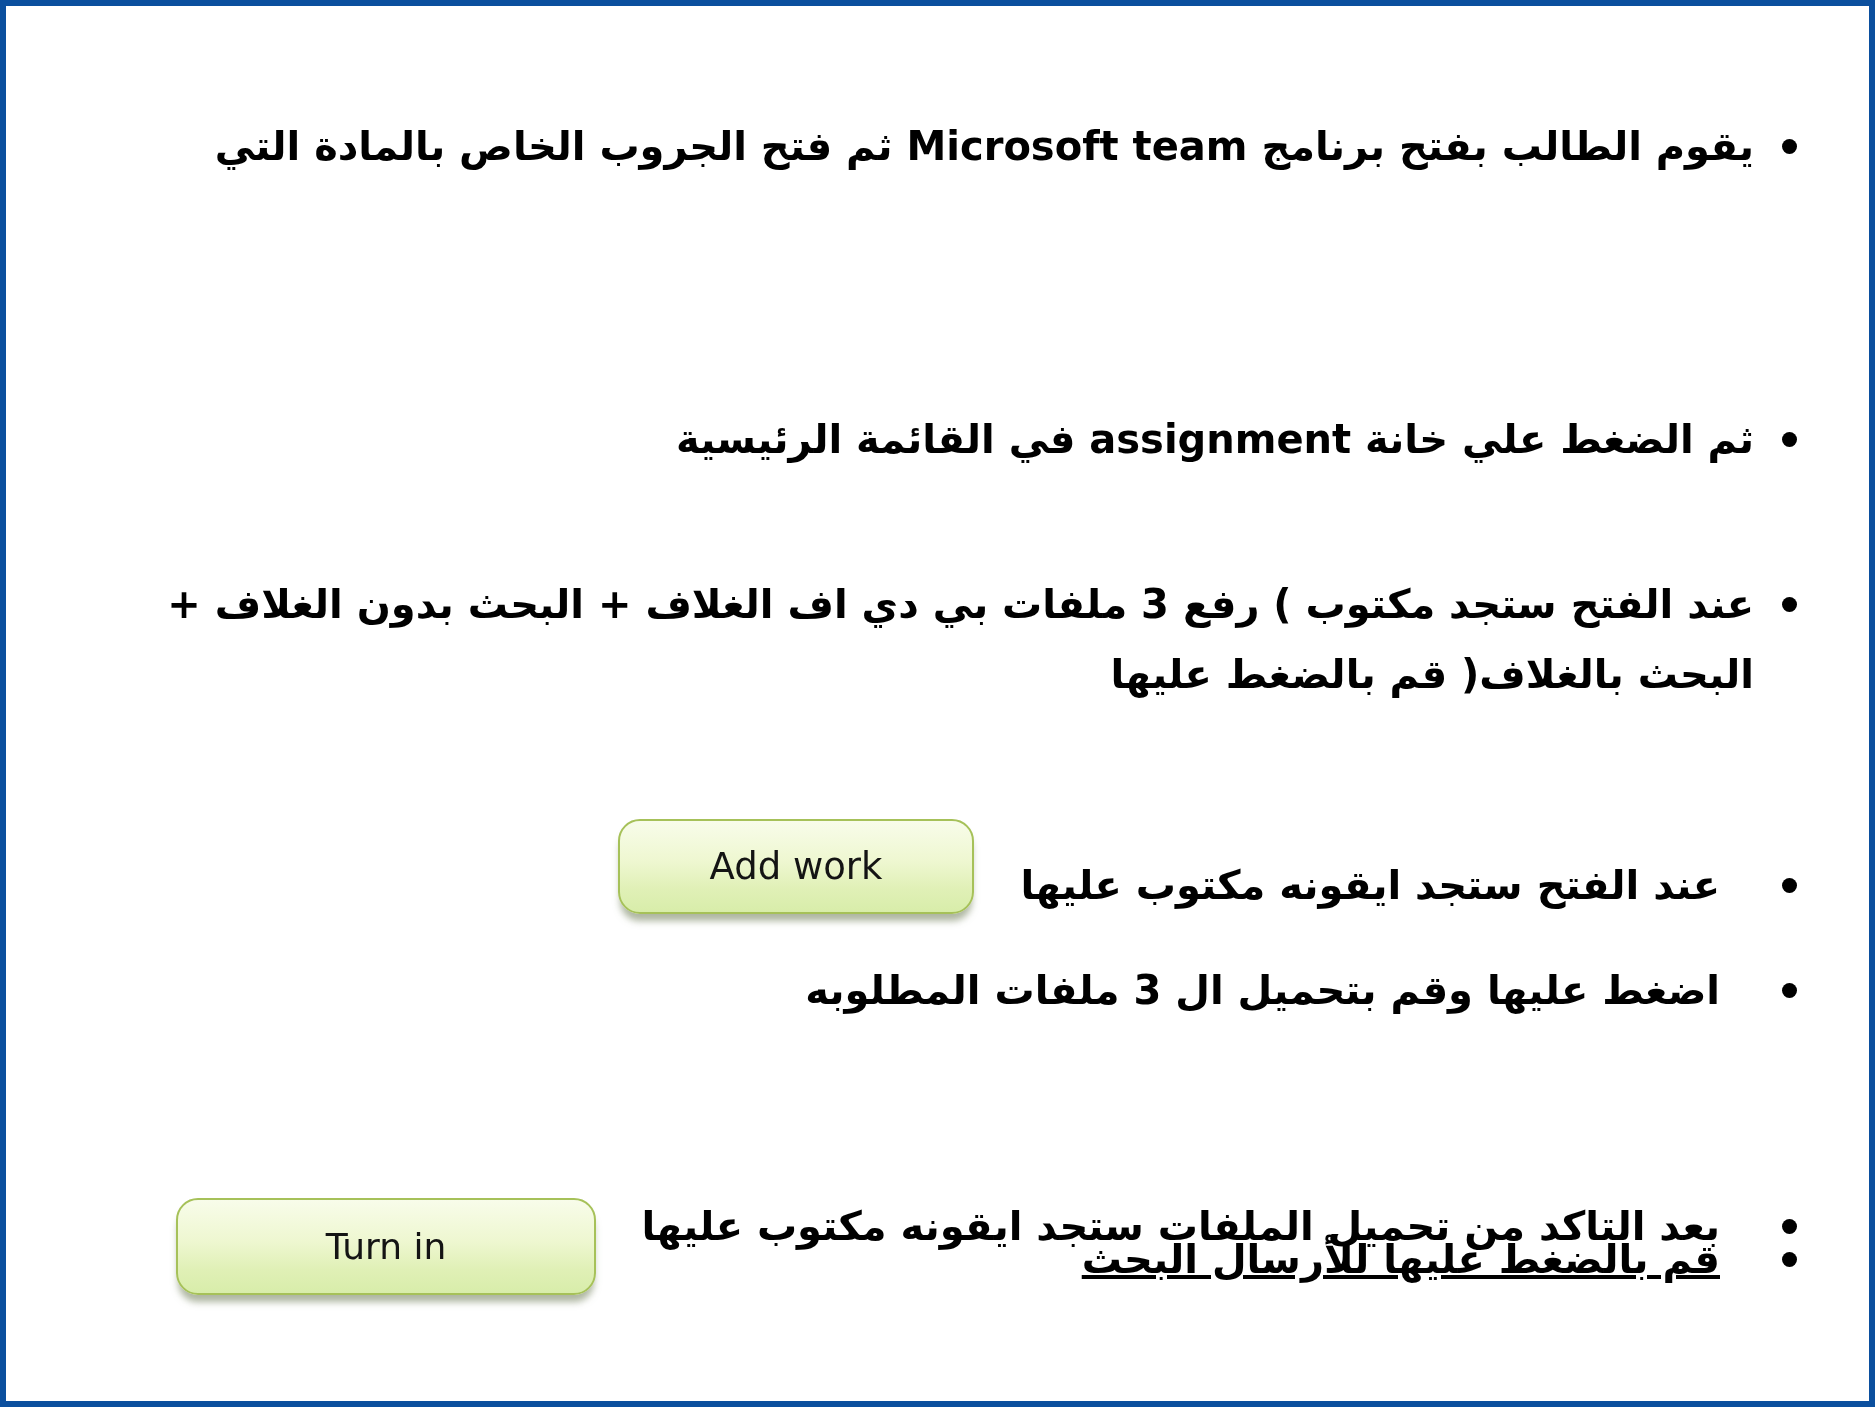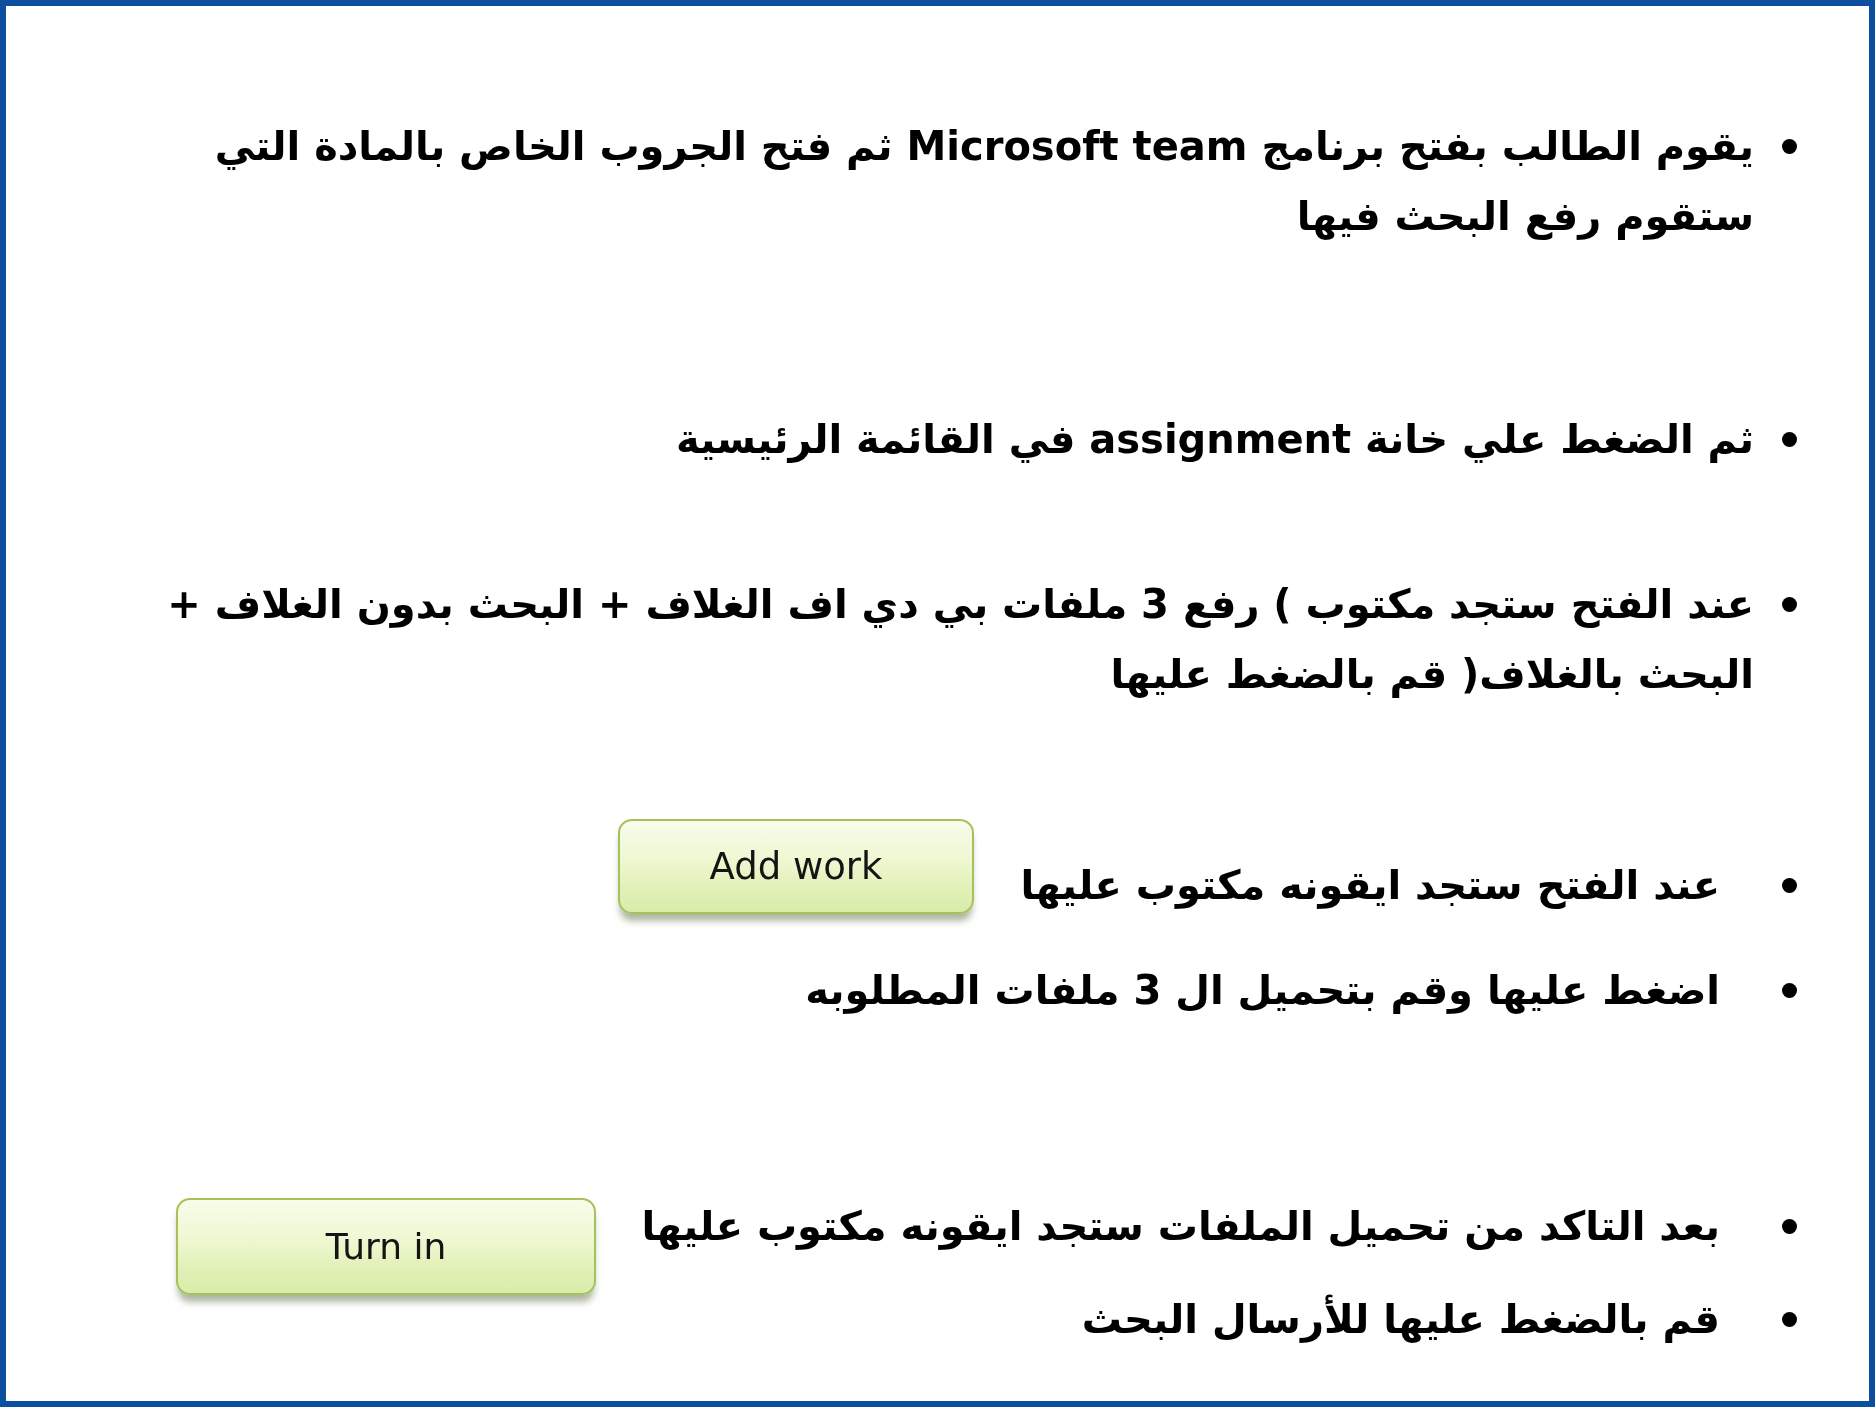--- a/index.html
+++ b/index.html
@@ -43,47 +43,46 @@
     border-radius:50%;
   }
   .wide .dot{margin-left:62px;}
   .line{white-space:nowrap;text-align:right;}
   .b1{top:105px;margin-left:32px;}
   .b2{top:398px;}
   .b3{top:563px;justify-content:center;}
   .b4{top:844px;}
   .b5{top:949px;}
   .b6{top:1185px;}
-  .b7{top:1278px;}
+  .b7{top:1218px;text-decoration:underline;}
   .btn{
     position:absolute;
     display:flex;align-items:center;justify-content:center;
     font-family:"DejaVu Sans", sans-serif;
     color:#141414;
     background:linear-gradient(180deg,#f8fcea 0%,#eef7d0 45%,#e0f0b6 75%,#d8edaa 100%);
     border:2px solid #a6c159;
-    border-radius:14px;
+    border-radius:22px;
     box-shadow:0 9px 7px -2px rgba(108,122,84,0.55);
     cursor:pointer;
     padding:0;
   }
   .add-work{left:612px;top:813px;width:356px;height:95px;font-size:37px;}
   .turn-in{left:170px;top:1192px;width:420px;height:97px;font-size:36px;}
 </style>
 </head>
 <body>
 
 <div class="page">
 
 
   <div class="bullet b1">
     <span class="dot"></span>
     <div class="lines">
       <div class="line">يقوم الطالب بفتح برنامج Microsoft team ثم فتح الجروب الخاص بالمادة التي</div>
-      <div class="line">ستقوم رفع البحث فيها</div>
     </div>
   </div>
 
   <div class="bullet b2">
     <span class="dot"></span>
     <div class="lines">
       <div class="line">ثم الضغط علي خانة assignment في القائمة الرئيسية</div>
     </div>
   </div>
 

